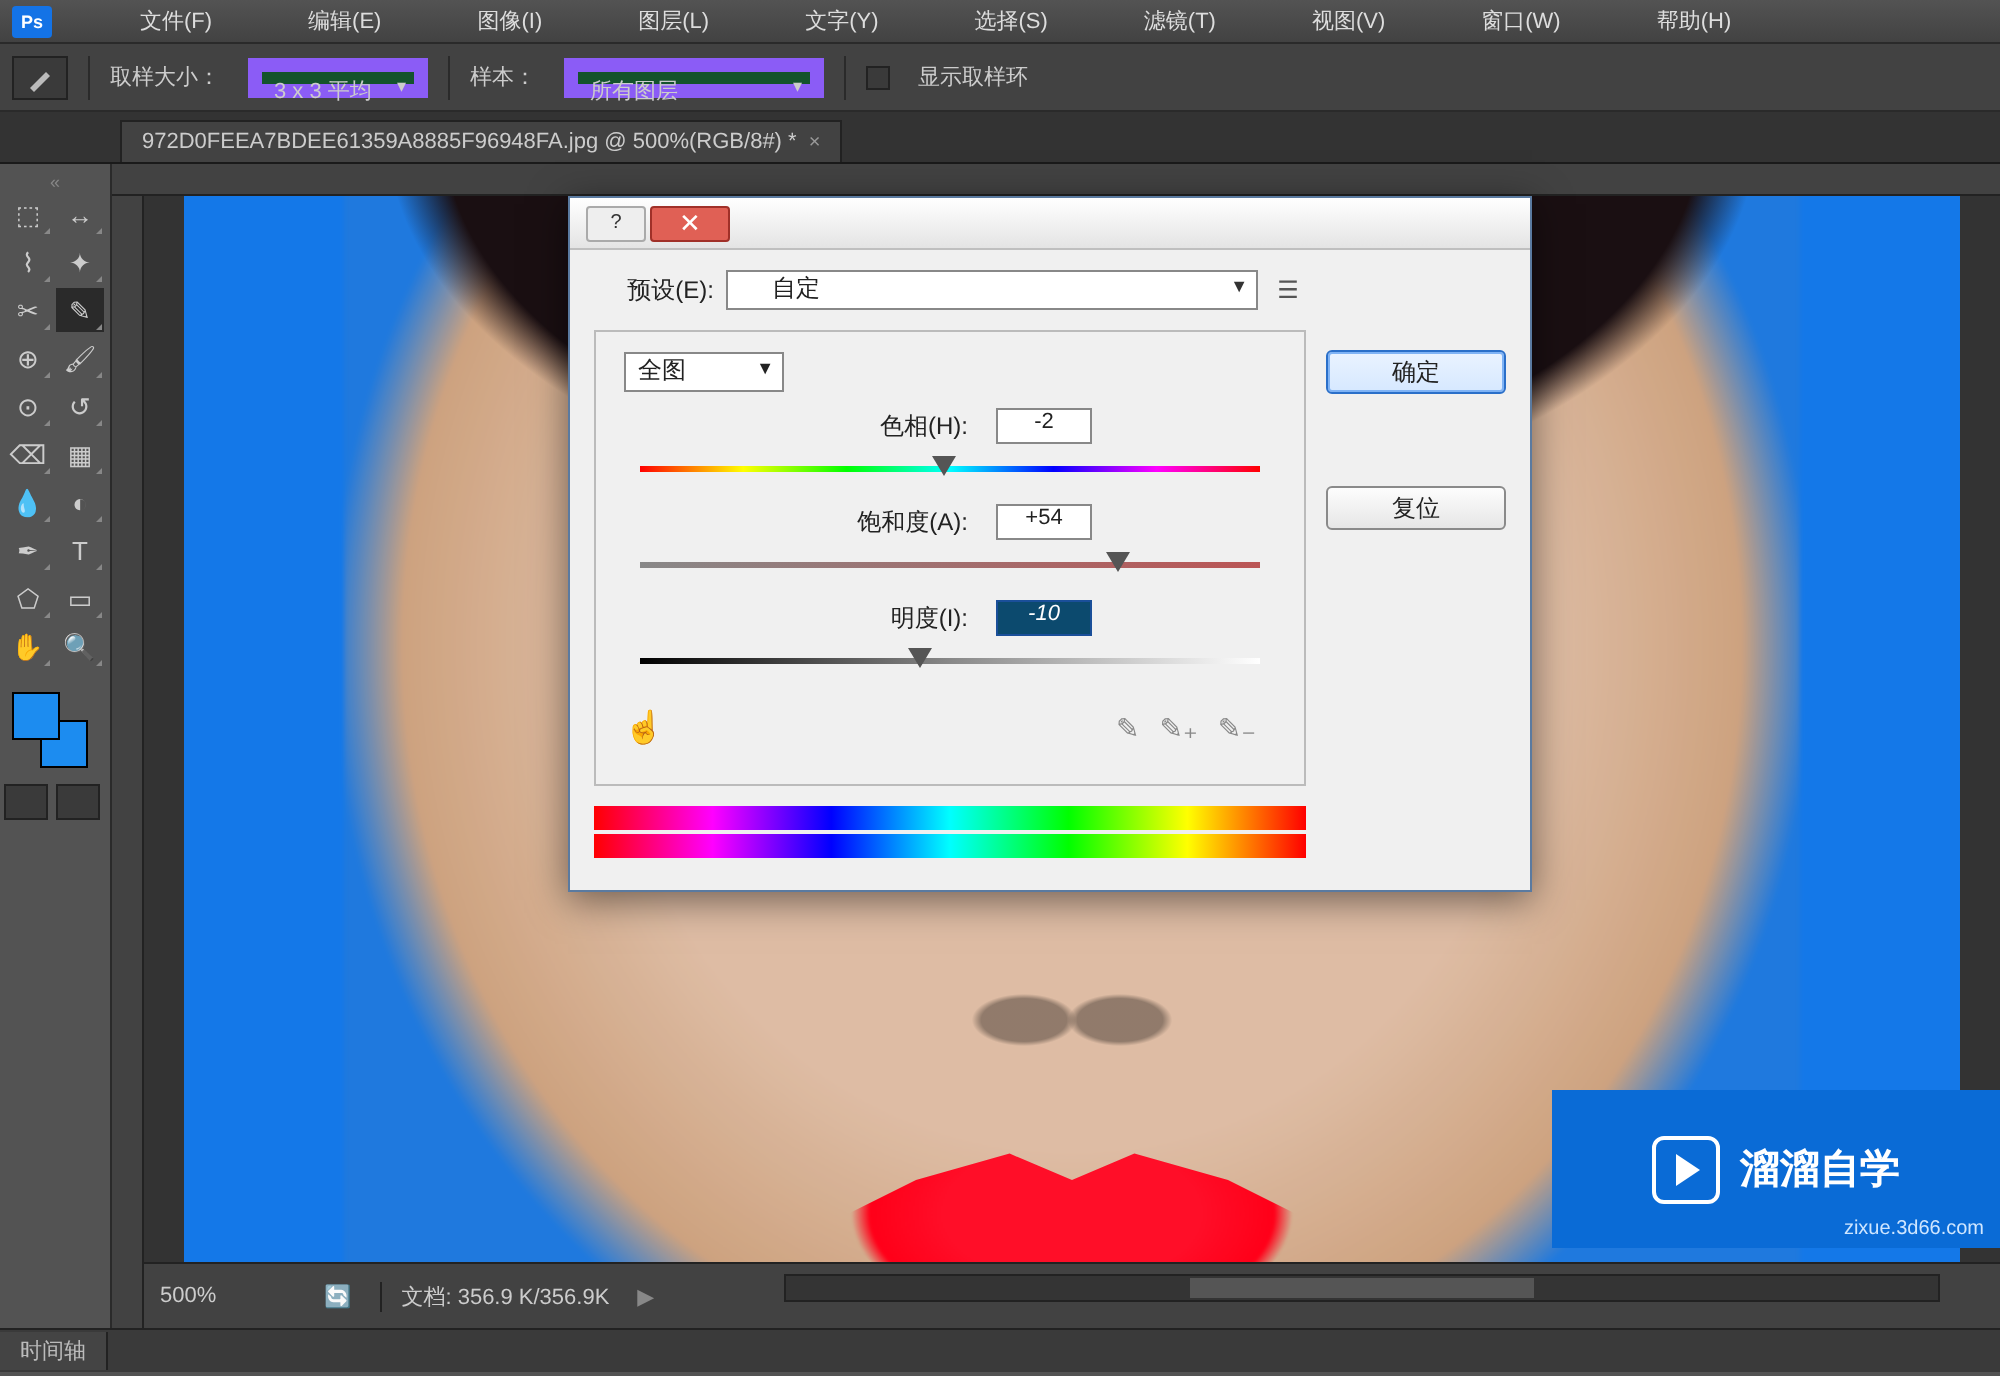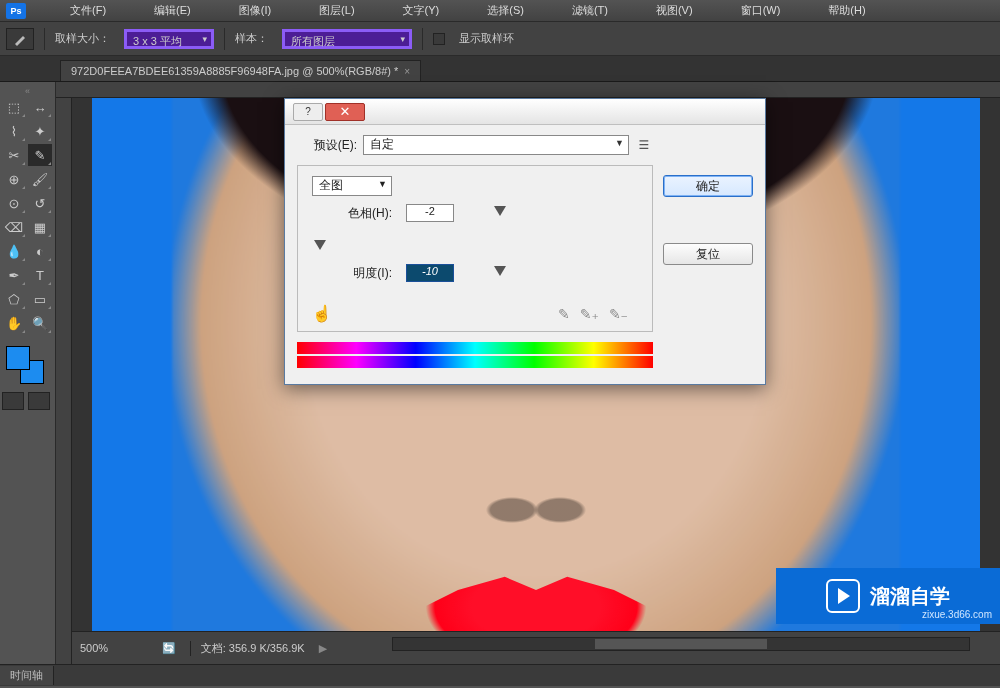--- a/index.html
+++ b/index.html
@@ -7,21 +7,21 @@
 
 
 .menubar { background: linear-gradient(#535353,#424242); height: 22px; display: flex; align-items: center; padding: 0 6px; font-size: 11px; color: #ddd; border-bottom: 1px solid #2a2a2a; gap: 34px; }
 .ps-icon { width: 20px; height: 16px; background: #1473e6; color: #fff; font-weight: bold; font-size: 9px; display: flex; align-items: center; justify-content: center; border-radius: 2px; margin-right: 10px; }
 .menubar .menu-item { margin-right: 14px; cursor: default; text-align: center; }
 
 
 .optbar { background: #424242; height: 34px; border-bottom: 1px solid #2a2a2a; display: flex; align-items: center; padding: 0 6px; font-size: 11px; color: #ccc; gap: 10px; }
 .tool-preview { width: 28px; height: 22px; background: #3a3a3a; border: 1px solid #222; display:flex; align-items:center; justify-content:center; }
 .optbar label { margin-right: 4px; }
-.optbar .select { background: #4c1d95; border: 3px solid #8b5cf6; color: #ccc; padding: 2px 18px 2px 6px; height: 20px; position: relative; }
+.optbar .select { background: #14532d; border: 7px solid #8b5cf6; color: #ccc; padding: 2px 18px 2px 6px; height: 20px; position: relative; }
 .optbar .select::after { content:"▾"; position:absolute; right:4px; top:2px; font-size:9px; }
 .optbar .divider { width:1px; height:22px; background:#2a2a2a; }
 .optbar .chk { width:12px; height:12px; border:1px solid #222; background:#3a3a3a; display:inline-block; vertical-align:middle; margin-right:4px; }
 
 
 .tabbar { background: #333; height: 26px; display: flex; align-items: flex-end; padding-left: 60px; border-bottom:1px solid #1a1a1a; }
 .tab { background: #424242; color: #ccc; font-size: 11px; padding: 4px 10px; border: 1px solid #222; border-bottom:none; display:flex; align-items:center; gap:6px; }
 .tab .close { font-size: 10px; color:#999; }
 
 
@@ -58,21 +58,21 @@
 .statusbar .arrow { color:#888; }
 .statusbar .seg { border-left:1px solid #222; padding-left:10px; }
 .scroll-h { position:absolute; left:320px; right:30px; top:5px; height:14px; background:#343434; border:1px solid #222; }
 .scroll-h .thumb { position:absolute; left:35%; width:30%; top:1px; bottom:1px; background:#555; }
 
 
 .timelinebar { height:22px; background:#3a3a3a; border-top:1px solid #222; display:flex; align-items:center; font-size:11px; color:#bbb; }
 .timelinebar .label { padding: 2px 10px; border-right:1px solid #222; background:#444; }
 
 
-.watermark { position:absolute; right:0; bottom:40px; width:224px; height:56px; background:#0a6bd6; display:flex; align-items:center; justify-content:center; gap:10px; }
+.watermark { position:absolute; right:0; bottom:40px; width:224px; height:79px; background:#0a6bd6; display:flex; align-items:center; justify-content:center; gap:10px; }
 .watermark .play { width:34px; height:34px; border:2px solid #fff; border-radius:6px; display:flex; align-items:center; justify-content:center; }
 .watermark .play::before { content:""; border-left:12px solid #fff; border-top:8px solid transparent; border-bottom:8px solid transparent; margin-left:2px; }
 .watermark .txt { color:#fff; font-size:20px; font-weight:bold; }
 .watermark .sub { position:absolute; right:8px; bottom:4px; color:#cfe6ff; font-size:10px; }
 
 
 .dialog { position:absolute; left:284px; top:98px; width:482px; background:#f0f0f0; border:1px solid #5a7aa0; box-shadow: 0 4px 18px rgba(0,0,0,0.5); font-size:12px; color:#222; }
 .dlg-title { height:26px; background: linear-gradient(#fff,#e4e4e4); display:flex; align-items:center; padding:0 6px; border-bottom:1px solid #bfbfbf; }
 .dlg-title .t { flex:1; }
 .dlg-title .winbtn { width:30px; height:18px; margin-left:2px; background:#eee; border:1px solid #aaa; display:flex; align-items:center; justify-content:center; font-size:10px; color:#333; border-radius:2px; }
@@ -82,22 +82,22 @@
 .dlg-side { width:90px; display:flex; flex-direction:column; gap:6px; }
 .btn { height:22px; background: linear-gradient(#fdfdfd,#e6e6e6); border:1px solid #8a8a8a; border-radius:3px; display:flex; align-items:center; justify-content:center; font-size:12px;margin-top:40px; }
 .btn.primary { border-color:#2a6fc9; box-shadow: 0 0 0 1px #7fb3f5 inset; background:linear-gradient(#eaf3ff,#d6e8ff); }
 .row { display:flex; align-items:center; margin-bottom:10px; gap:6px; }
 .row .lbl { width:60px; text-align:right; }
 .dropdown { flex:1; height:20px; border:1px solid #888; background:#fff; position:relative; }
 .dropdown::after { content:"▼"; position:absolute; right:4px; top:2px; font-size:9px; color:#333; }
 .small-dd { width:80px; height:20px; border:1px solid #888; background:#fff; position:relative; display:inline-block; }
 .small-dd::after { content:"▼"; position:absolute; right:4px; top:2px; font-size:9px; }
 .gearbtn { width:18px; height:18px; display:flex; align-items:center; justify-content:center; color:#555; }
-.group { border:1px solid #bbb; padding:10px 14px 8px; position:relative; }
-.slider-row { display:flex; flex-direction:row; margin: 6px 0 12px; gap: 38px; }
+.group { border:1px solid #bbb; padding:10px 14px 18px; position:relative; }
+.slider-row { display:flex; flex-direction:column; margin: 6px 0 12px; }
 .slider-top { display:flex; align-items:center; justify-content:center; gap:14px; margin-bottom:4px; }
 .slider-top .sl-lbl { width:80px; text-align:right; }
 .slider-top .sl-val { width:48px; height:18px; border:1px solid #888; background:#fff; text-align:center; font-size:11px; }
 .slider-top .sl-val.sel { background:#0c4a6e; color:#fff; border-color:#1a4f99;font-style:italic; }
 .track { height: 10px; position:relative; margin: 4px 8px 0; }
 .track .bar { position:absolute; left:0; right:0; top:3px; height:3px; }
 .track .thumb { position:absolute; top:-2px; width:0; height:0; border-left:6px solid transparent; border-right:6px solid transparent; border-top:10px solid #555; transform:translateX(-6px); }
 .hue-bar { background: linear-gradient(90deg, red, yellow, lime, cyan, blue, magenta, red); }
 .sat-bar { background: linear-gradient(90deg, #888, #b55); }
 .light-bar { background: linear-gradient(90deg, #000, #888, #fff); }
@@ -287,41 +287,45 @@
 
 <div class="dialog">
   <div class="dlg-title">
     <div class="winbtn">?</div>
     <div class="winbtn close">✕</div>
   </div>
   <div class="dlg-body">
     <div class="dlg-main">
       <div class="row">
         <span class="lbl">预设(E):</span>
-        <div class="dropdown"><span style="padding-left:6px">自定</span></div>
+        <div class="dropdown"><span style="padding-left:22px">自定</span></div>
         <span class="gearbtn">☰</span>
       </div>
 
       <div class="group">
         <div style="margin-bottom:8px">
           <span class="small-dd"><span style="padding-left:6px">全图</span></span>
         </div>
 
         <div class="slider-row">
           <div class="slider-top">
             <span class="sl-lbl">色相(H):</span>
             <span class="sl-val">-2</span>
           </div>
           <div class="track">
               <div class="bar hue-bar"></div>
               <div class="thumb" style="left:49%"></div>
             </div>
         </div>
 
         <div class="slider-row">
+          <div class="slider-top">
+            <span class="sl-lbl">饱和度(A):</span>
+            <span class="sl-val">+54</span>
+          </div>
           <div class="track">
               <div class="bar sat-bar"></div>
               <div class="thumb" style="left:77%"></div>
             </div>
         </div>
 
         <div class="slider-row">
           <div class="slider-top">
             <span class="sl-lbl">明度(I):</span>
             <span class="sl-val sel">-10</span>

